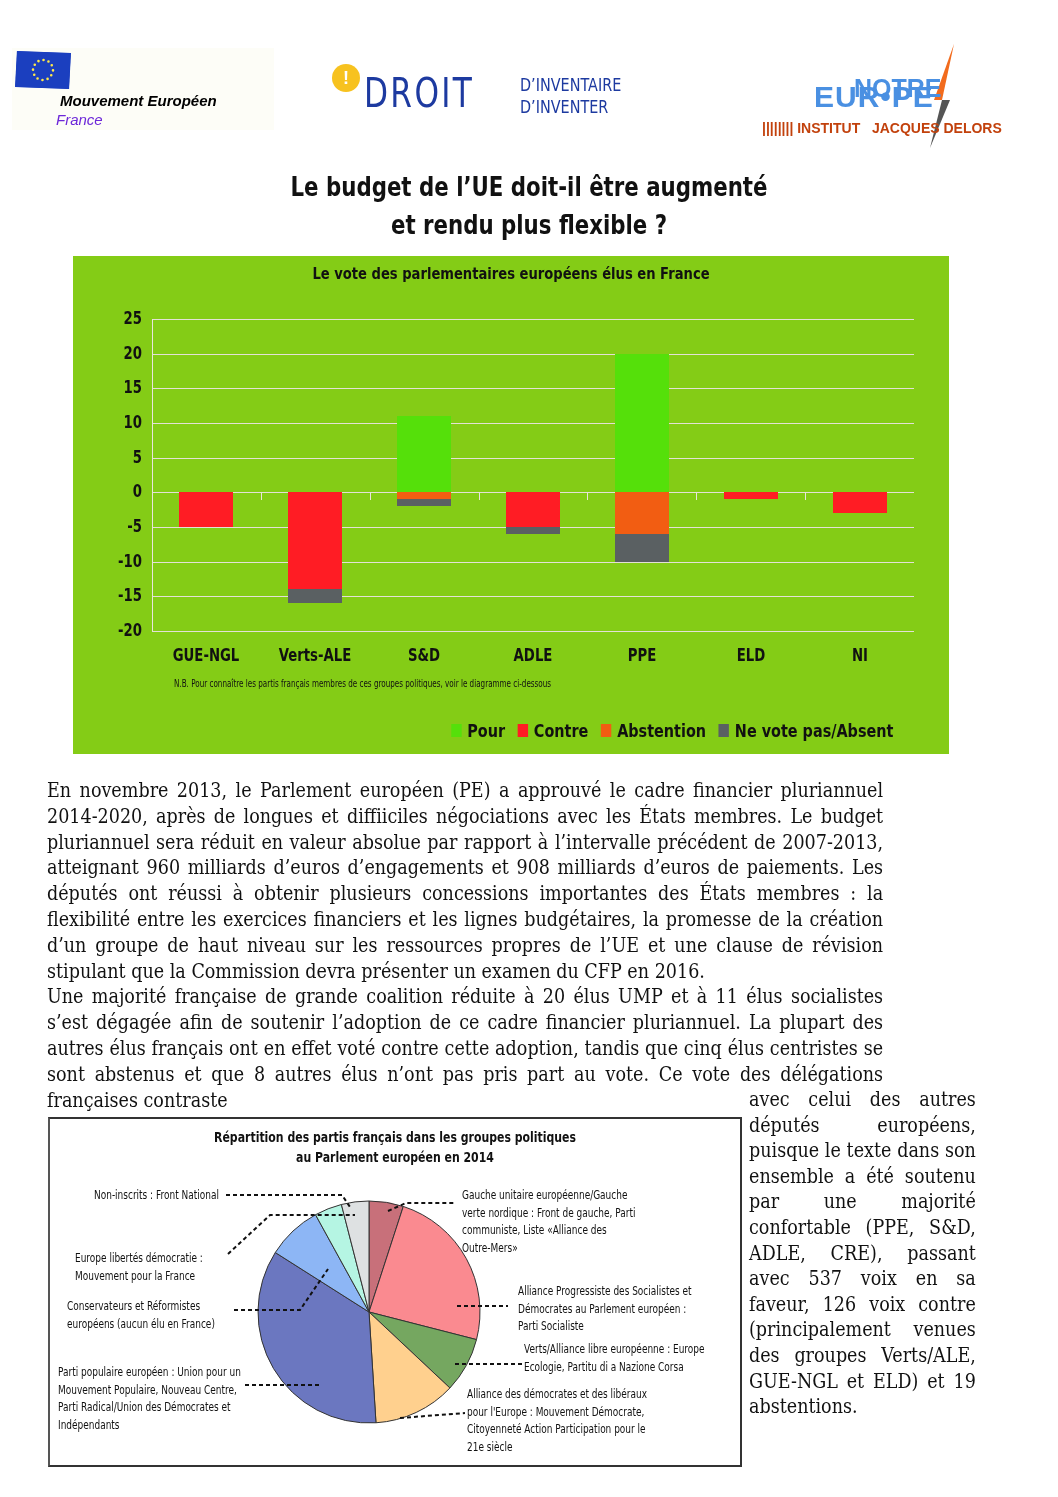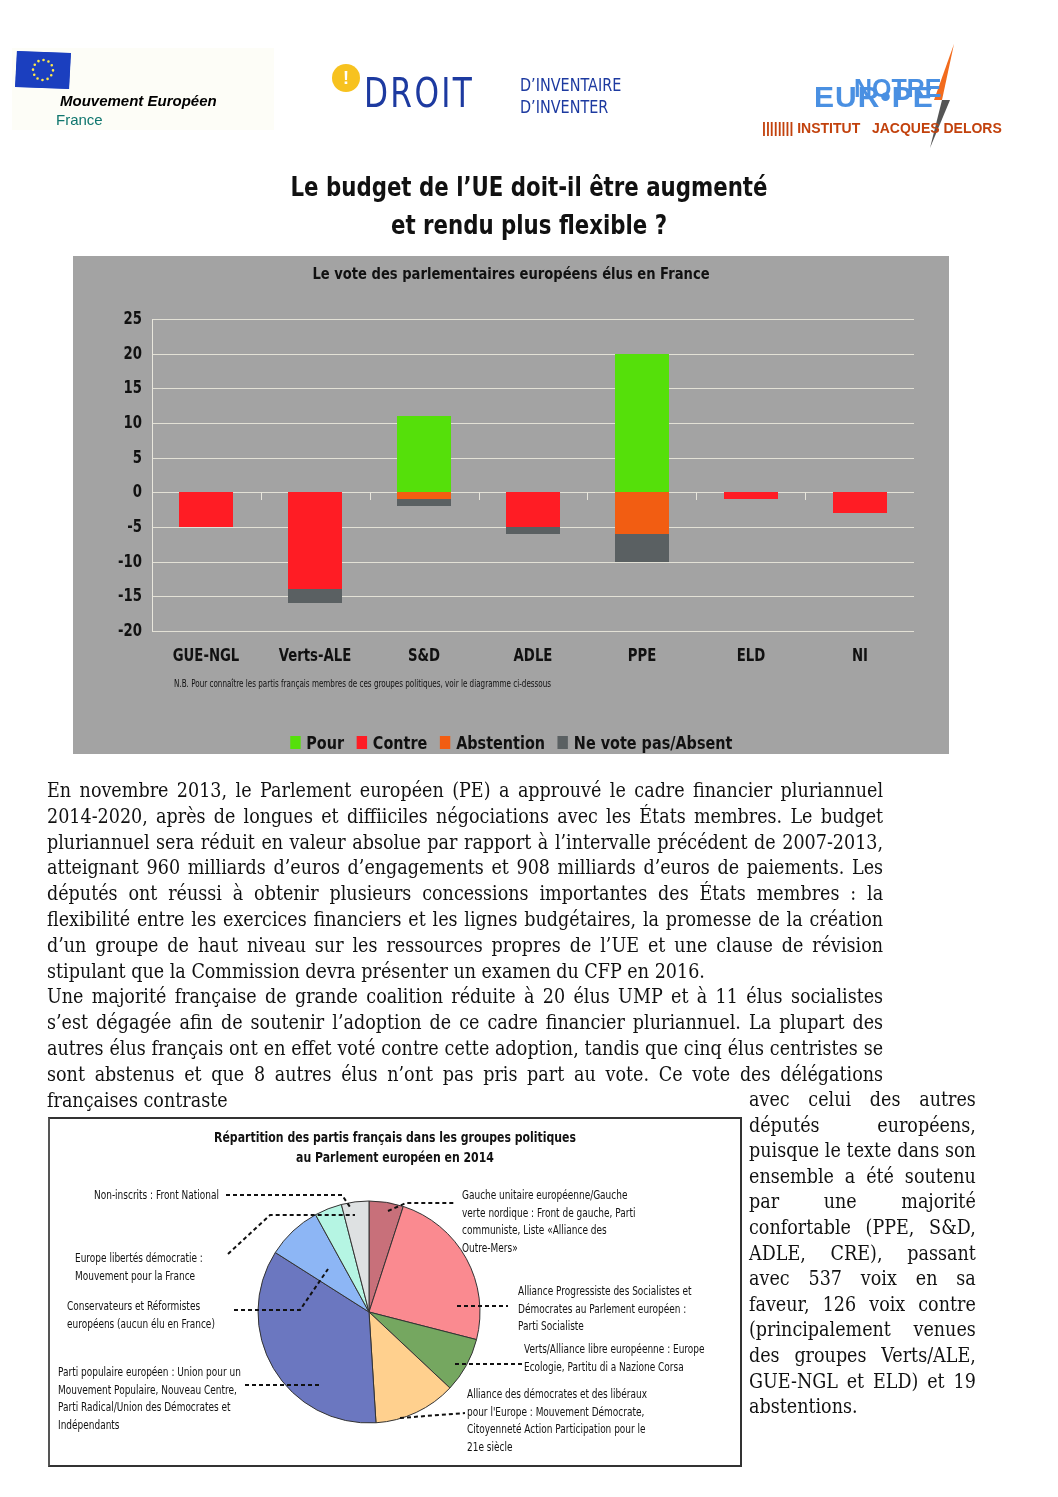--- a/index.html
+++ b/index.html
@@ -3,42 +3,42 @@
 <meta charset="utf-8">
 <style>
   html,body{margin:0;padding:0;background:#ffffff;}
   body{width:1058px;height:1497px;position:relative;overflow:hidden;font-family:"Liberation Sans",sans-serif;color:#111;}
   .abs{position:absolute;}
   
   .logo-me{left:12px;top:48px;width:262px;height:82px;background:#fdfdf7;}
   .flag{left:4px;top:4px;width:54px;height:36px;background:#1b3fbf;transform:skew(-3deg,2deg);}
   .flag svg{width:100%;height:100%;}
   .me-title{left:48px;top:44px;font-weight:bold;font-style:italic;color:#000000;font-size:15px;}
-  .me-sub{left:44px;top:63px;color:#0f766e;font-size:15px;}
+  .me-sub{left:44px;top:63px;font-style:italic;color:#6d28d9;font-size:15px;}
   .logo-droit{left:330px;top:62px;width:350px;height:60px;}
   .excl{left:2px;top:2px;width:28px;height:28px;border-radius:50%;background:#f7c21f;color:#fff;font-weight:bold;font-size:18px;text-align:center;line-height:28px;}
   .droit-big{left:34px;top:8px;font-family:"DejaVu Sans",sans-serif;font-size:40px;letter-spacing:3px;color:#1d3aa0;transform:scaleX(0.78);transform-origin:left;font-weight:normal;}
   .droit-small{left:190px;top:12px;font-family:"DejaVu Sans",sans-serif;font-size:18px;color:#1d3aa0;line-height:22px;transform:scaleX(0.8);transform-origin:left;}
   .logo-ne{left:762px;top:40px;width:262px;height:112px;}
   .ne-notre{left:92px;top:34px;font-weight:bold;color:#4a90e2;font-size:25px;}
   .ne-europe{left:52px;top:40px;font-weight:bold;color:#4a90e2;font-size:30px;letter-spacing:1px;}
   .ne-inst{left:0;top:80px;font-weight:bold;color:#c2410c;font-size:14px;white-space:pre;}
   
   .main-title{left:0;width:1058px;top:168px;text-align:center;font-family:"DejaVu Sans",sans-serif;font-weight:bold;font-size:26px;line-height:38px;transform:scaleX(0.82);letter-spacing:0;}
   
-  .panel{left:73px;top:256px;width:876px;height:498px;background:#a3a3a3;}
+  .panel{left:73px;top:256px;width:876px;height:498px;background:#84cc16;}
   .chart-title{left:0;width:876px;top:8px;text-align:center;font-family:"DejaVu Sans",sans-serif;font-weight:bold;font-size:16px;transform:scaleX(0.82);}
   .plot{left:79px;top:63px;width:762px;height:312px;}
   .ytick{position:absolute;right:806px;width:40px;text-align:right;font-family:"DejaVu Sans",sans-serif;font-weight:bold;font-size:17px;transform:scaleX(0.78);transform-origin:right;}
   .grid{position:absolute;left:0;width:762px;height:1px;background:#e3e1d6;}
   .vline{position:absolute;width:1px;background:#e8e6dc;}
   .bar{position:absolute;}
   .xlab{position:absolute;width:100px;text-align:center;font-family:"DejaVu Sans",sans-serif;font-weight:bold;font-size:17px;transform:scaleX(0.78);}
   .note{left:101px;top:422px;font-family:"DejaVu Sans",sans-serif;font-size:10px;transform:scaleX(0.72);transform-origin:left;white-space:nowrap;}
-  .legend{left:0;width:876px;top:476px;display:flex;justify-content:center;gap:14px;font-family:"DejaVu Sans",sans-serif;font-weight:bold;font-size:18px;}
+  .legend{left:0;width:876px;top:464px;display:flex;justify-content:flex-end;gap:14px;font-family:"DejaVu Sans",sans-serif;font-weight:bold;font-size:18px;}
   .legend-inner{display:flex;gap:16px;transform:scaleX(0.8);}
   .leg-item{display:flex;align-items:center;gap:7px;}
   .sw{width:13px;height:13px;display:inline-block;}
   
   .body-text{left:47px;top:778px;width:929px;font-family:"DejaVu Serif",serif;font-size:19.5px;line-height:25.8px;text-align:justify;transform:scaleX(0.9);transform-origin:left;}
   .body-text p{margin:0;}
   .side-text{left:749px;top:1087px;width:252px;font-family:"DejaVu Serif",serif;font-size:19.5px;line-height:25.6px;text-align:justify;transform:scaleX(0.9);transform-origin:left;}
   
   .piebox{left:48px;top:1117px;width:690px;height:346px;border-left:2px solid #555;border-top:2px solid #333;border-right:2px solid #333;border-bottom:2px solid #333;background:#fff;}
   .pie-title{left:0;width:690px;top:8px;text-align:center;font-family:"DejaVu Sans",sans-serif;font-weight:bold;font-size:14px;line-height:20px;transform:scaleX(0.78);}

